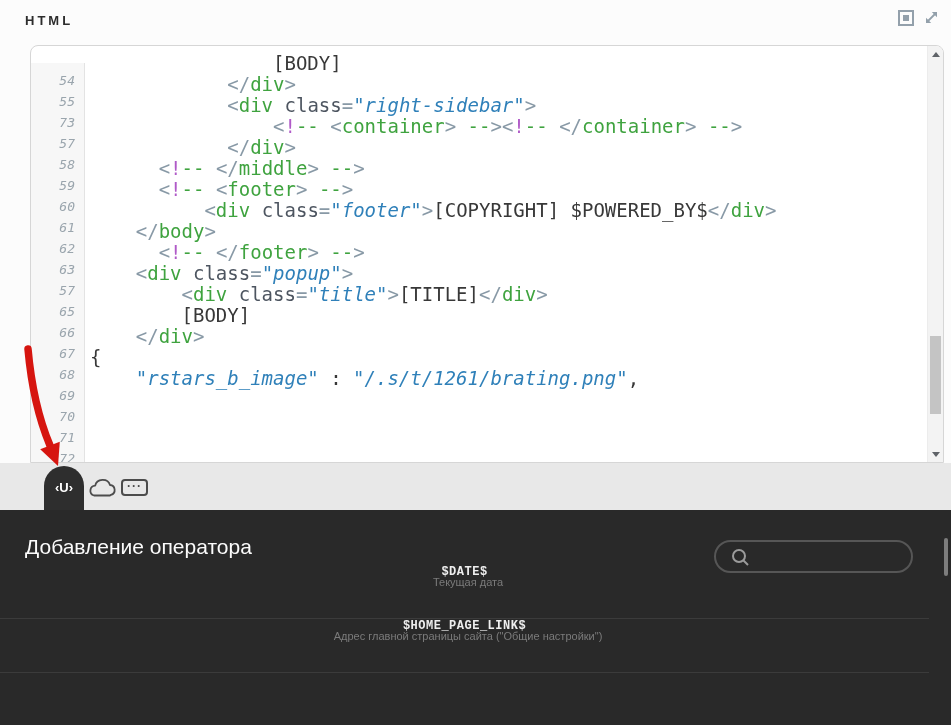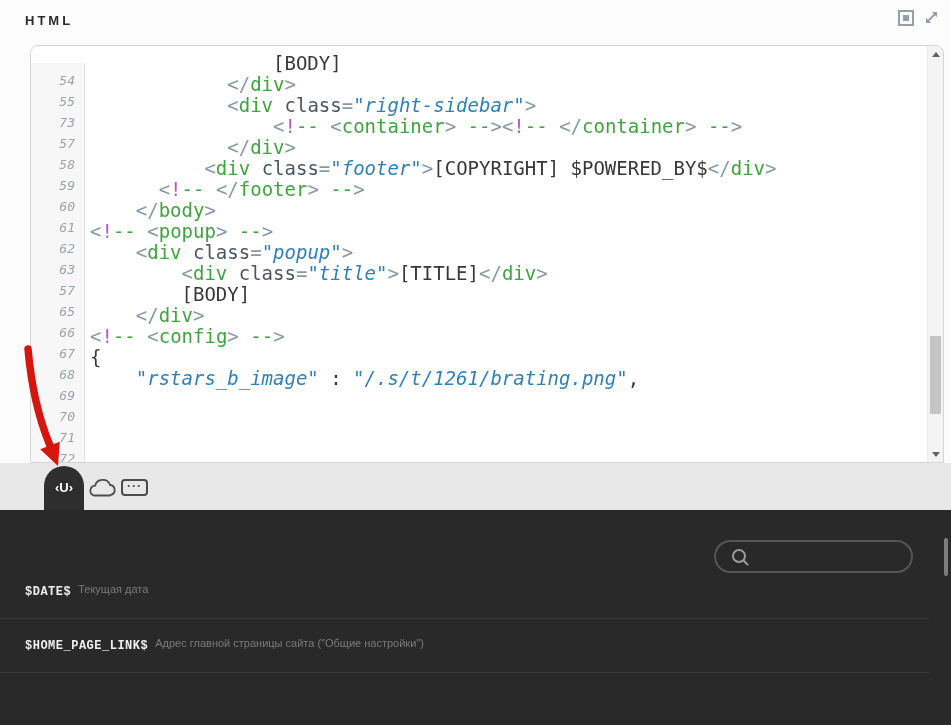--- a/index.html
+++ b/index.html
@@ -57,22 +57,22 @@
   
   .operators{position:absolute;left:0;top:510px;width:951px;height:215px;background:#292929;overflow:hidden;}
   .panel-title{position:absolute;left:25px;top:25px;font-size:21px;font-weight:400;color:#fbfbfb;}
   .search-box{position:absolute;left:714px;top:30px;width:199px;height:33px;box-sizing:border-box;
     border:2px solid #565656;border-radius:17px;}
   .search-box svg{position:absolute;left:15px;top:6px;}
   .search-input{position:absolute;left:40px;top:2px;width:148px;height:25px;background:transparent;
     border:none;outline:none;color:#ddd;font-size:13px;}
   .panel-scroll-thumb{position:absolute;right:3px;top:28px;width:4px;height:38px;background:#7d7d7d;border-radius:2px;}
   .op-list{position:absolute;left:0;top:55px;right:0;}
-  .op-row{height:53px;display:flex;align-items:center;padding-left:25px;margin-right:22px;
-    border-bottom:1px solid #3b3b3b;cursor:pointer;}
+  .op-row{height:53px;display:flex;align-items:center;margin-right:22px;
+    border-bottom:1px solid #3b3b3b;cursor:pointer;flex-direction:column;}
   .op-name{font-family:"Liberation Mono",monospace;font-size:12px;font-weight:bold;color:#eeeeee;letter-spacing:0.5px;}
   .op-desc{margin-left:7px;font-size:11px;color:#7b7b7b;position:relative;top:-3px;text-align:center;}
 </style>
 </head>
 <body>
 
 <div class="stage">
 
   <div class="top-header">
     <div class="header-title">HTML</div>
@@ -112,29 +112,29 @@
         <div class="ln">71</div>
         <div class="ln">72</div>
         <div class="ln">73</div>
       </div>
     <div class="codecol">
         <div class="code-line"><span class="tk-x">                [BODY]</span></div>
         <div class="code-line"><span class="tk-p">            &lt;/</span><span class="tk-t">div</span><span class="tk-p">&gt;</span></div>
         <div class="code-line"><span class="tk-p">            &lt;</span><span class="tk-t">div</span><span class="tk-x"> </span><span class="tk-a">class</span><span class="tk-p">=</span><span class="tk-s">"right-sidebar"</span><span class="tk-p">&gt;</span></div>
         <div class="code-line"><span class="tk-p">                &lt;</span><span class="tk-b">!</span><span class="tk-t">--</span><span class="tk-x"> </span><span class="tk-p">&lt;</span><span class="tk-t">container</span><span class="tk-p">&gt;</span><span class="tk-x"> </span><span class="tk-t">--</span><span class="tk-p">&gt;&lt;</span><span class="tk-b">!</span><span class="tk-t">--</span><span class="tk-x"> </span><span class="tk-p">&lt;/</span><span class="tk-t">container</span><span class="tk-p">&gt;</span><span class="tk-x"> </span><span class="tk-t">--</span><span class="tk-p">&gt;</span></div>
         <div class="code-line"><span class="tk-p">            &lt;/</span><span class="tk-t">div</span><span class="tk-p">&gt;</span></div>
+        <div class="code-line"><span class="tk-p">      &lt;</span><span class="tk-b">!</span><span class="tk-t">--</span><span class="tk-x"> </span><span class="tk-p">&lt;/</span><span class="tk-t">middle</span><span class="tk-p">&gt;</span><span class="tk-x"> </span><span class="tk-t">--</span><span class="tk-p">&gt;</span></div>
+        <div class="code-line"><span class="tk-p">      &lt;</span><span class="tk-b">!</span><span class="tk-t">--</span><span class="tk-x"> </span><span class="tk-p">&lt;</span><span class="tk-t">footer</span><span class="tk-p">&gt;</span><span class="tk-x"> </span><span class="tk-t">--</span><span class="tk-p">&gt;</span></div>
         <div class="code-line"><span class="tk-p">          &lt;</span><span class="tk-t">div</span><span class="tk-x"> </span><span class="tk-a">class</span><span class="tk-p">=</span><span class="tk-s">"footer"</span><span class="tk-p">&gt;</span><span class="tk-x">[COPYRIGHT] $POWERED_BY$</span><span class="tk-p">&lt;/</span><span class="tk-t">div</span><span class="tk-p">&gt;</span></div>
+        <div class="code-line"><span class="tk-p">    &lt;/</span><span class="tk-t">body</span><span class="tk-p">&gt;</span></div>
         <div class="code-line"><span class="tk-p">      &lt;</span><span class="tk-b">!</span><span class="tk-t">--</span><span class="tk-x"> </span><span class="tk-p">&lt;/</span><span class="tk-t">footer</span><span class="tk-p">&gt;</span><span class="tk-x"> </span><span class="tk-t">--</span><span class="tk-p">&gt;</span></div>
-        <div class="code-line"><span class="tk-p">    &lt;/</span><span class="tk-t">body</span><span class="tk-p">&gt;</span></div>
-        <div class="code-line"><span class="tk-p">&lt;</span><span class="tk-b">!</span><span class="tk-t">--</span><span class="tk-x"> </span><span class="tk-p">&lt;</span><span class="tk-t">popup</span><span class="tk-p">&gt;</span><span class="tk-x"> </span><span class="tk-t">--</span><span class="tk-p">&gt;</span></div>
         <div class="code-line"><span class="tk-p">    &lt;</span><span class="tk-t">div</span><span class="tk-x"> </span><span class="tk-a">class</span><span class="tk-p">=</span><span class="tk-s">"popup"</span><span class="tk-p">&gt;</span></div>
         <div class="code-line"><span class="tk-p">        &lt;</span><span class="tk-t">div</span><span class="tk-x"> </span><span class="tk-a">class</span><span class="tk-p">=</span><span class="tk-s">"title"</span><span class="tk-p">&gt;</span><span class="tk-x">[TITLE]</span><span class="tk-p">&lt;/</span><span class="tk-t">div</span><span class="tk-p">&gt;</span></div>
         <div class="code-line"><span class="tk-x">        [BODY]</span></div>
         <div class="code-line"><span class="tk-p">    &lt;/</span><span class="tk-t">div</span><span class="tk-p">&gt;</span></div>
-        <div class="code-line"><span class="tk-p">&lt;</span><span class="tk-b">!</span><span class="tk-t">--</span><span class="tk-x"> </span><span class="tk-p">&lt;</span><span class="tk-t">config</span><span class="tk-p">&gt;</span><span class="tk-x"> </span><span class="tk-t">--</span><span class="tk-p">&gt;</span></div>
         <div class="code-line"><span class="tk-x">{</span></div>
         <div class="code-line"><span class="tk-s">    "rstars_b_image"</span><span class="tk-x"> : </span><span class="tk-s">"/.s/t/1261/brating.png"</span><span class="tk-x">,</span></div>
       </div>
     <div class="vscroll">
       <div class="sb-btn sb-up">
           <span class="tri-up"></span>
         </div>
       <div class="sb-thumb"></div>
       <div class="sb-btn sb-down">
           <span class="tri-down"></span>
@@ -156,20 +156,21 @@
     </button>
 
   </div>
 
   <svg class="arrow-overlay" viewBox="0 0 951 725">
     <path d="M28 349 Q33 405 50 445.5" fill="none" style="stroke:var(--c-arrow,#d6150f)" stroke-width="7.5" stroke-linecap="round"></path>
     <polygon points="58,466 40.2,449.3 59.8,441.7" style="fill:var(--c-arrow,#d6150f)"></polygon>
   </svg>
 
   <div class="operators">
+    <div class="panel-title">Добавление оператора</div>
     <div class="search-box">
       <svg width="22" height="22" viewBox="0 0 22 22">
         <circle cx="8" cy="8" r="6" fill="none" stroke="#9b9b9b" stroke-width="2"></circle>
         <line x1="12.5" y1="12.5" x2="17" y2="17" stroke="#9b9b9b" stroke-width="2"></line>
       </svg>
       <input class="search-input" type="text" value="" placeholder="" style="">
     </div>
     <div class="panel-scroll-thumb"></div>
     <div class="op-list">
         <div class="op-row">

